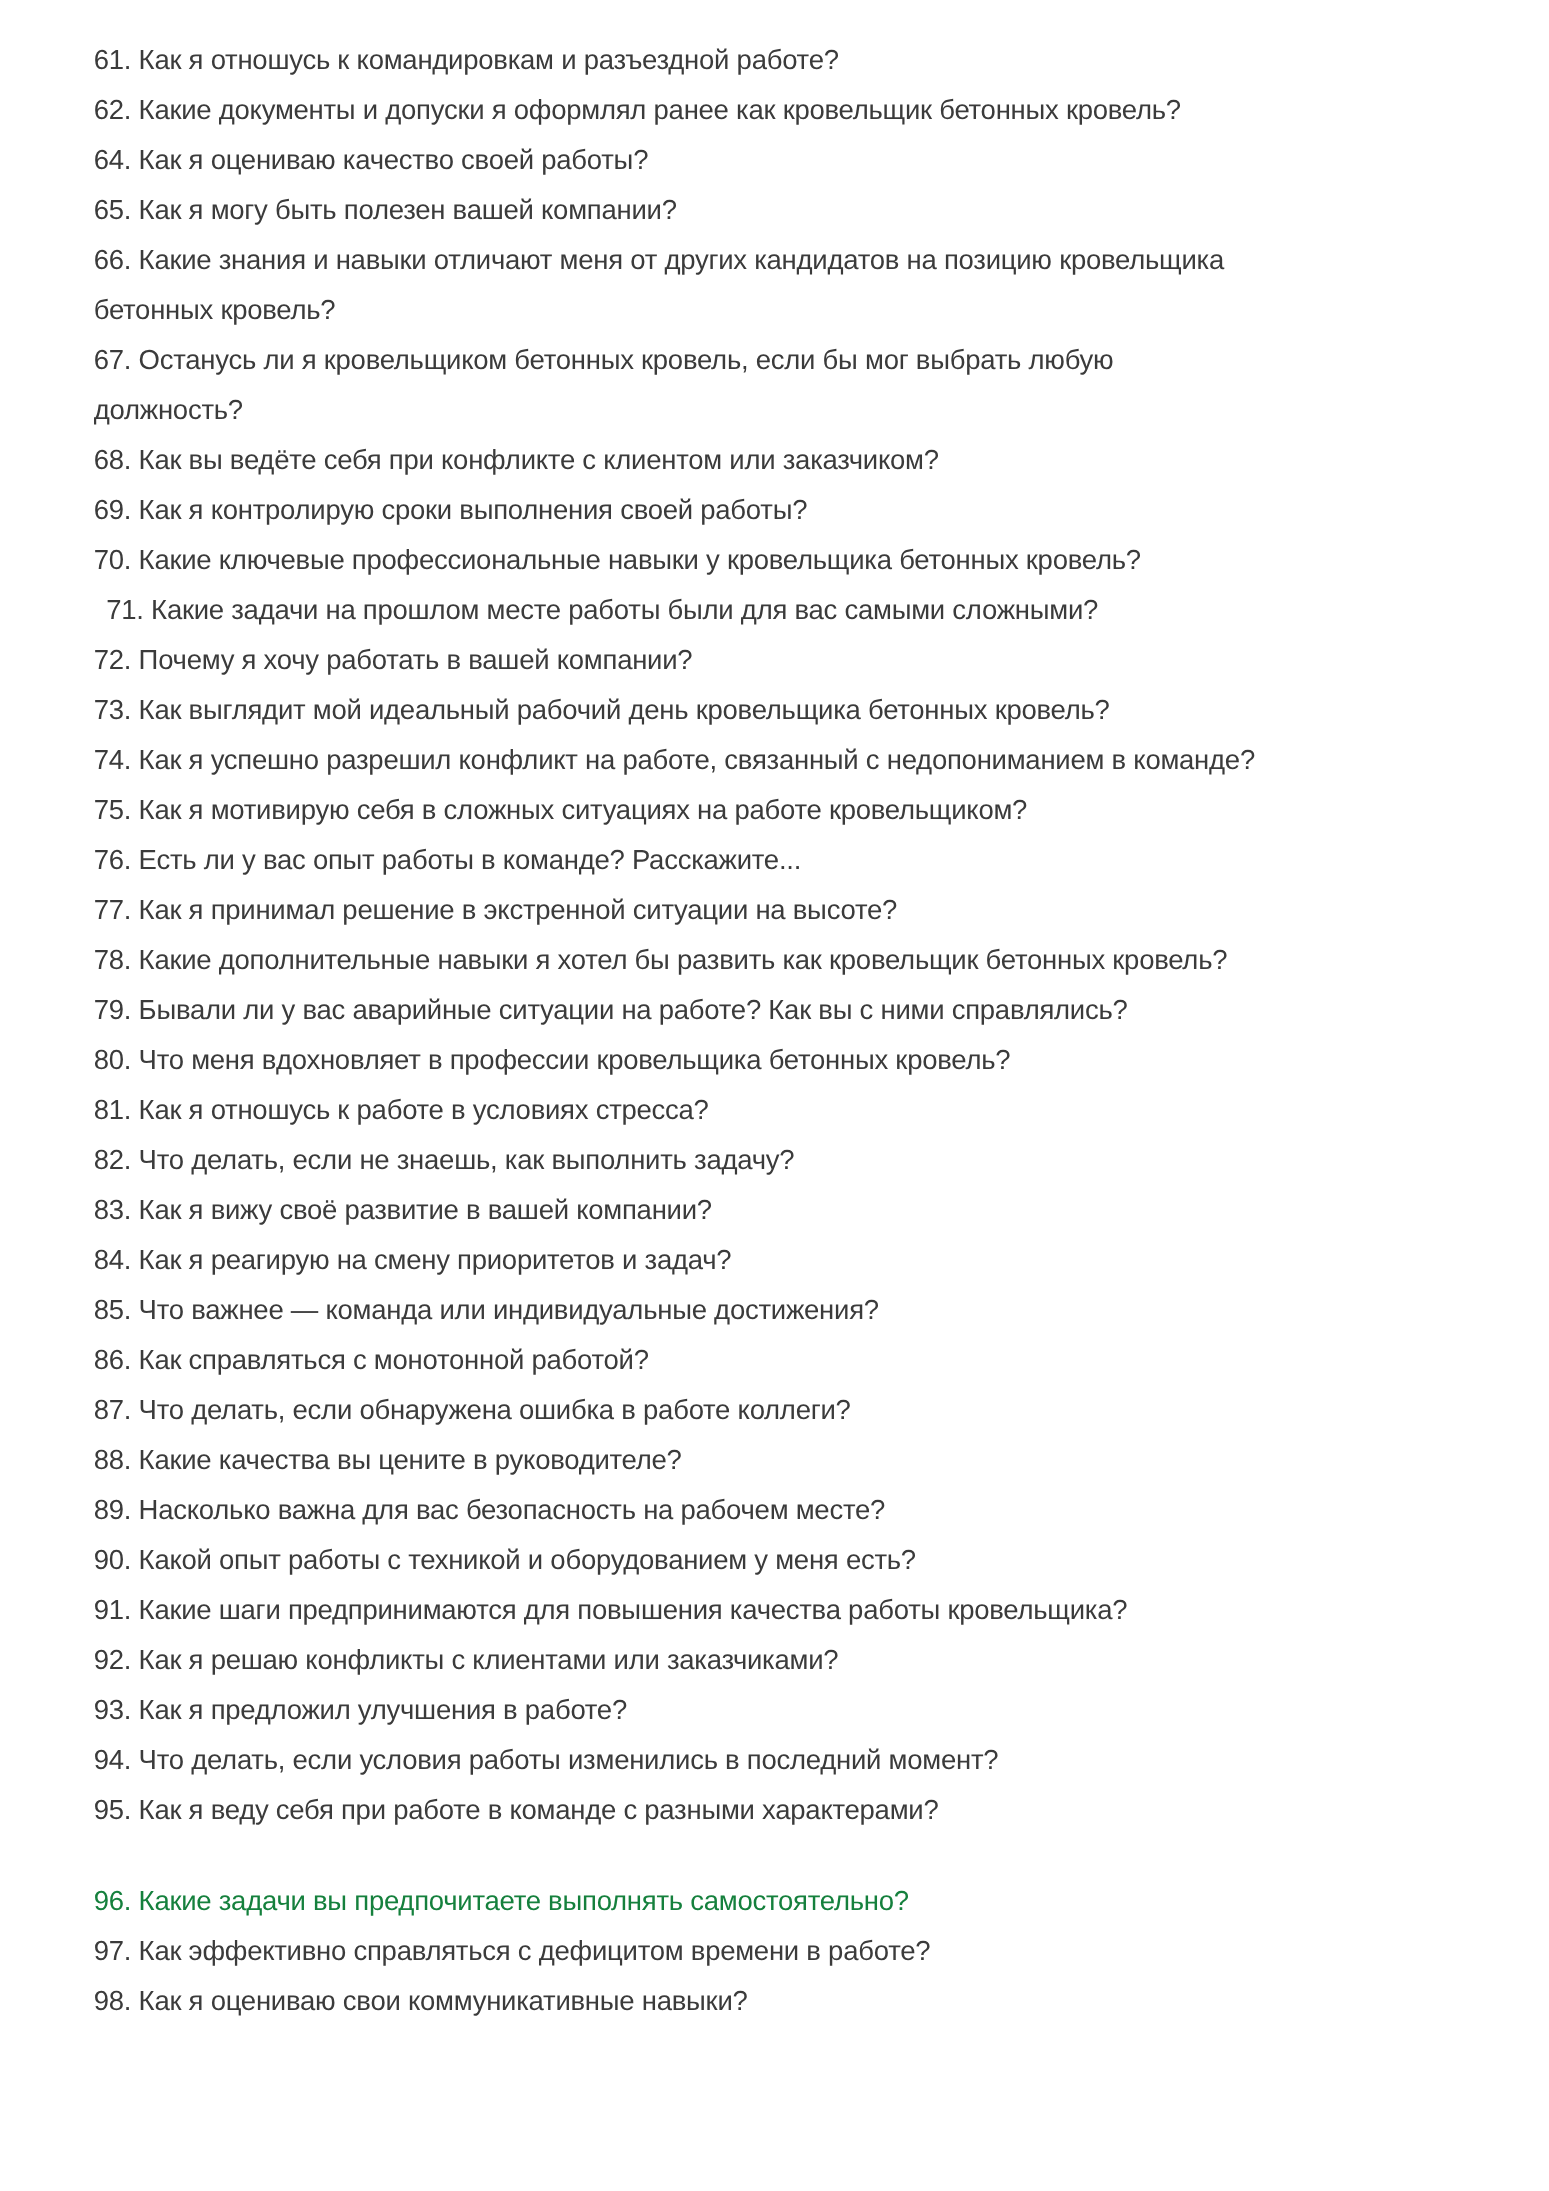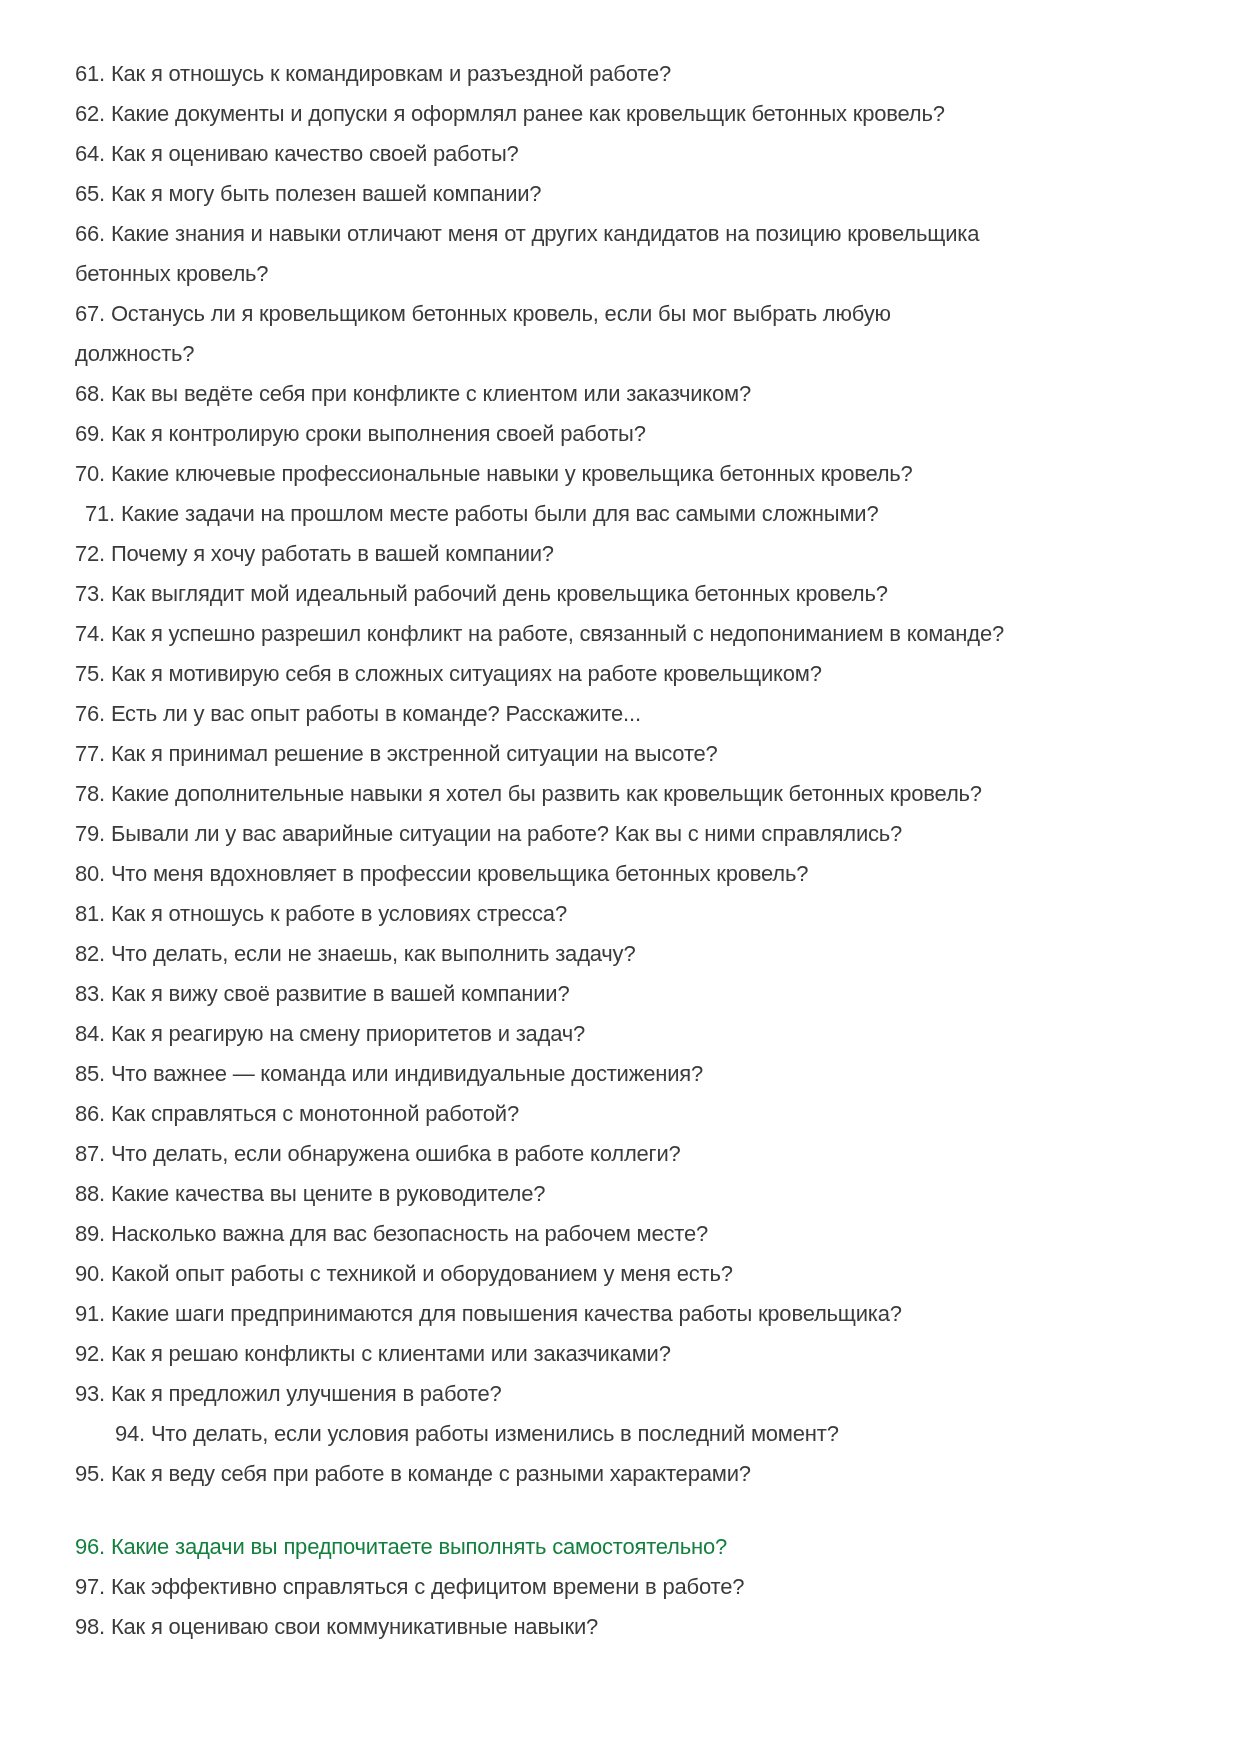--- a/index.html
+++ b/index.html
@@ -9,21 +9,21 @@
   }
   body {
     width: 1239px;
     height: 1753px;
     overflow: hidden;
   }
   .page {
     box-sizing: border-box;
     width: 1239px;
     height: 1334px;
-    padding: 54px 50px 0 75px;
+    padding: 28px 50px 0 75px;
     background: #ffffff;
   }
   .questions-list {
     max-width: 1114px;
   }
   .question {
     margin: 0;
     font-family: "Liberation Sans", "DejaVu Sans", sans-serif;
     font-size: 22px;
     line-height: 40px;
@@ -65,19 +65,19 @@
       <p class="question" style="color: rgb(59, 59, 59);">84. Как я реагирую на смену приоритетов и задач?</p>
       <p class="question" style="color: rgb(59, 59, 59);">85. Что важнее — команда или индивидуальные достижения?</p>
       <p class="question" style="color: rgb(59, 59, 59);">86. Как справляться с монотонной работой?</p>
       <p class="question" style="color: rgb(59, 59, 59);">87. Что делать, если обнаружена ошибка в работе коллеги?</p>
       <p class="question" style="color: rgb(59, 59, 59);">88. Какие качества вы цените в руководителе?</p>
       <p class="question" style="color: rgb(59, 59, 59);">89. Насколько важна для вас безопасность на рабочем месте?</p>
       <p class="question" style="color: rgb(59, 59, 59);">90. Какой опыт работы с техникой и оборудованием у меня есть?</p>
       <p class="question" style="color: rgb(59, 59, 59);">91. Какие шаги предпринимаются для повышения качества работы кровельщика?</p>
       <p class="question" style="color: rgb(59, 59, 59);">92. Как я решаю конфликты с клиентами или заказчиками?</p>
       <p class="question" style="color: rgb(59, 59, 59);">93. Как я предложил улучшения в работе?</p>
-      <p class="question" style="color: rgb(59, 59, 59); margin-left: 40px;">94. Что делать, если условия работы изменились в последний момент?</p>
+      <p class="question" style="color: rgb(59, 59, 59);">94. Что делать, если условия работы изменились в последний момент?</p>
       <p class="question" style="color: rgb(59, 59, 59);">95. Как я веду себя при работе в команде с разными характерами?</p>
       <p class="question" style="color: #15803d; margin-top: 33px;">96. Какие задачи вы предпочитаете выполнять самостоятельно?</p>
       <p class="question" style="color: rgb(59, 59, 59);">97. Как эффективно справляться с дефицитом времени в работе?</p>
       <p class="question" style="color: rgb(59, 59, 59);">98. Как я оцениваю свои коммуникативные навыки?</p>
     </div>
 </main>
 
 </body></html>

